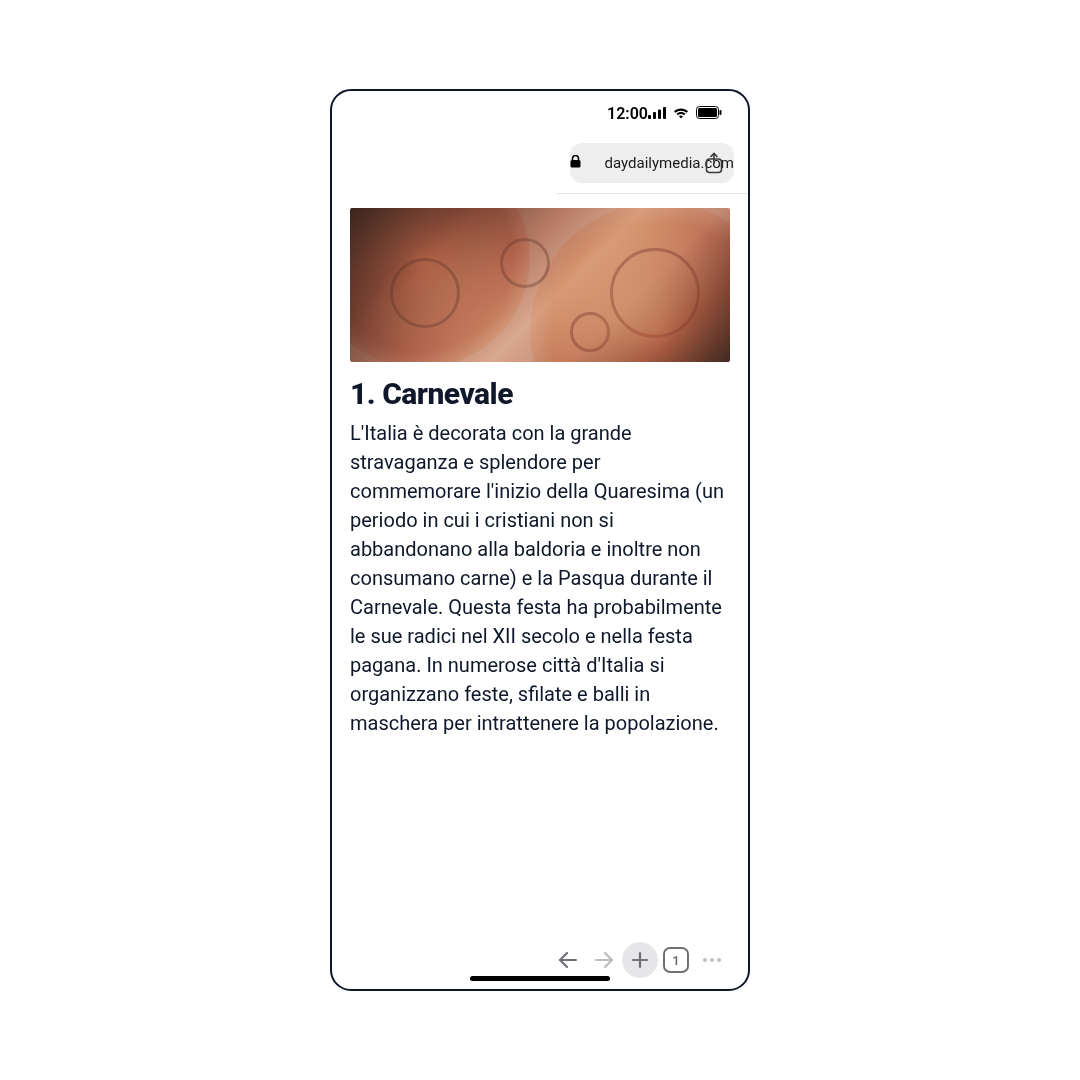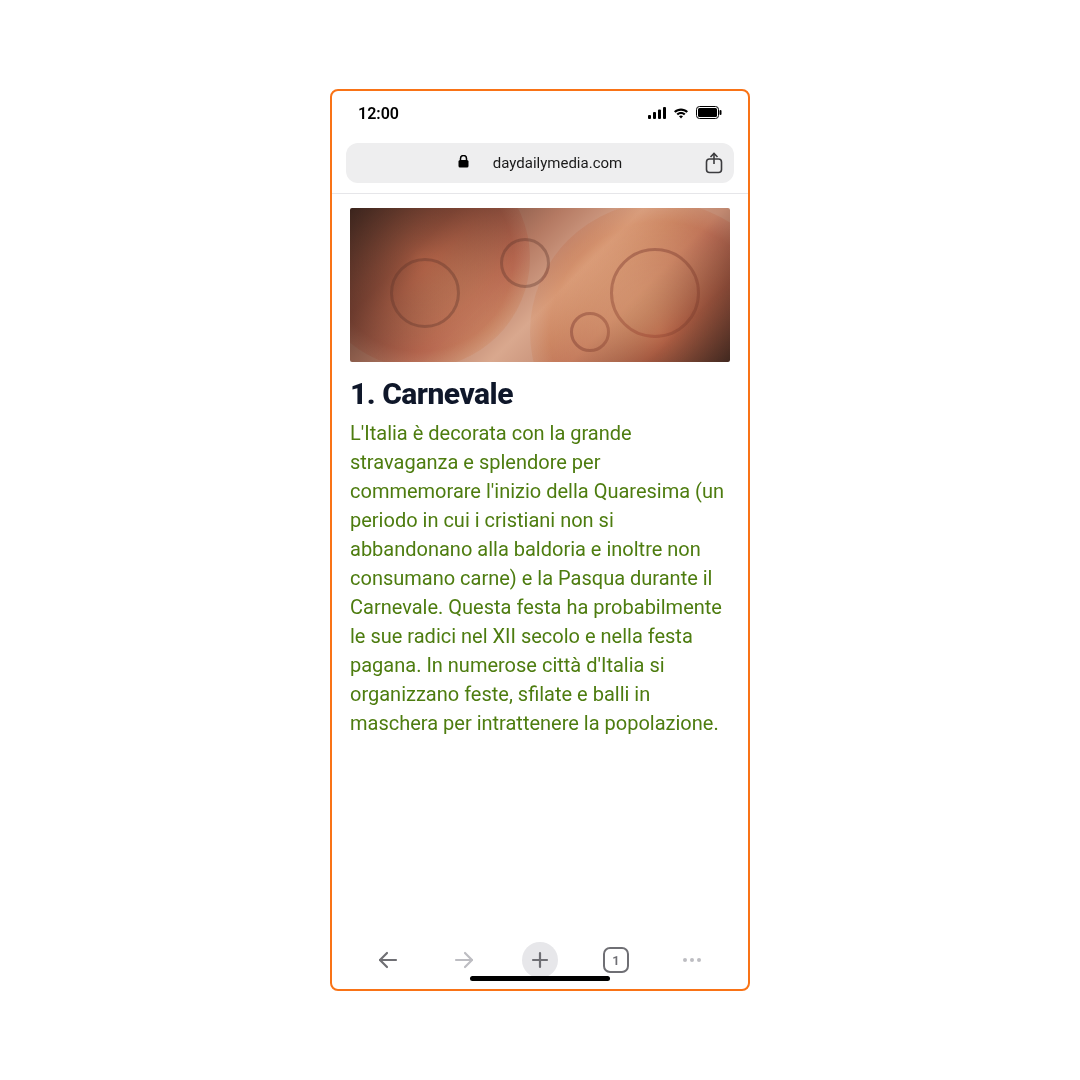--- a/index.html
+++ b/index.html
@@ -9,26 +9,27 @@
     background: #ffffff;
     font-family: -apple-system, BlinkMacSystemFont, "Segoe UI", Roboto, Helvetica, Arial, sans-serif;
     display: flex;
     align-items: center;
     justify-content: center;
   }
   .phone {
     width: 420px;
     height: 902px;
     background: #ffffff;
-    border: 2px solid #f97316;
-    border-radius: 8px;
+    border: 2px solid #0f172a;
+    border-radius: 21px;
     display: flex;
     flex-direction: column;
     overflow: hidden;
     position: relative;
+    align-items: flex-end;
   }
   .status-bar {
     height: 44px;
     display: flex;
     align-items: center;
     justify-content: space-between;
     padding: 0 26px;
   }
   .status-time {
     font-size: 16px;
@@ -102,21 +103,21 @@
   .article-title {
     font-size: 30px;
     font-weight: 800;
     color: #0f172a;
     margin: 14px 0 8px 0;
     letter-spacing: -0.5px;
   }
   .article-body {
     font-size: 20px;
     line-height: 1.45;
-    color: #4d7c0f;
+    color: #0f172a;
     font-weight: 400;
   }
   .toolbar {
     height: 58px;
     display: flex;
     align-items: center;
     justify-content: space-around;
     padding: 0 18px;
   }
   .tb-btn {

